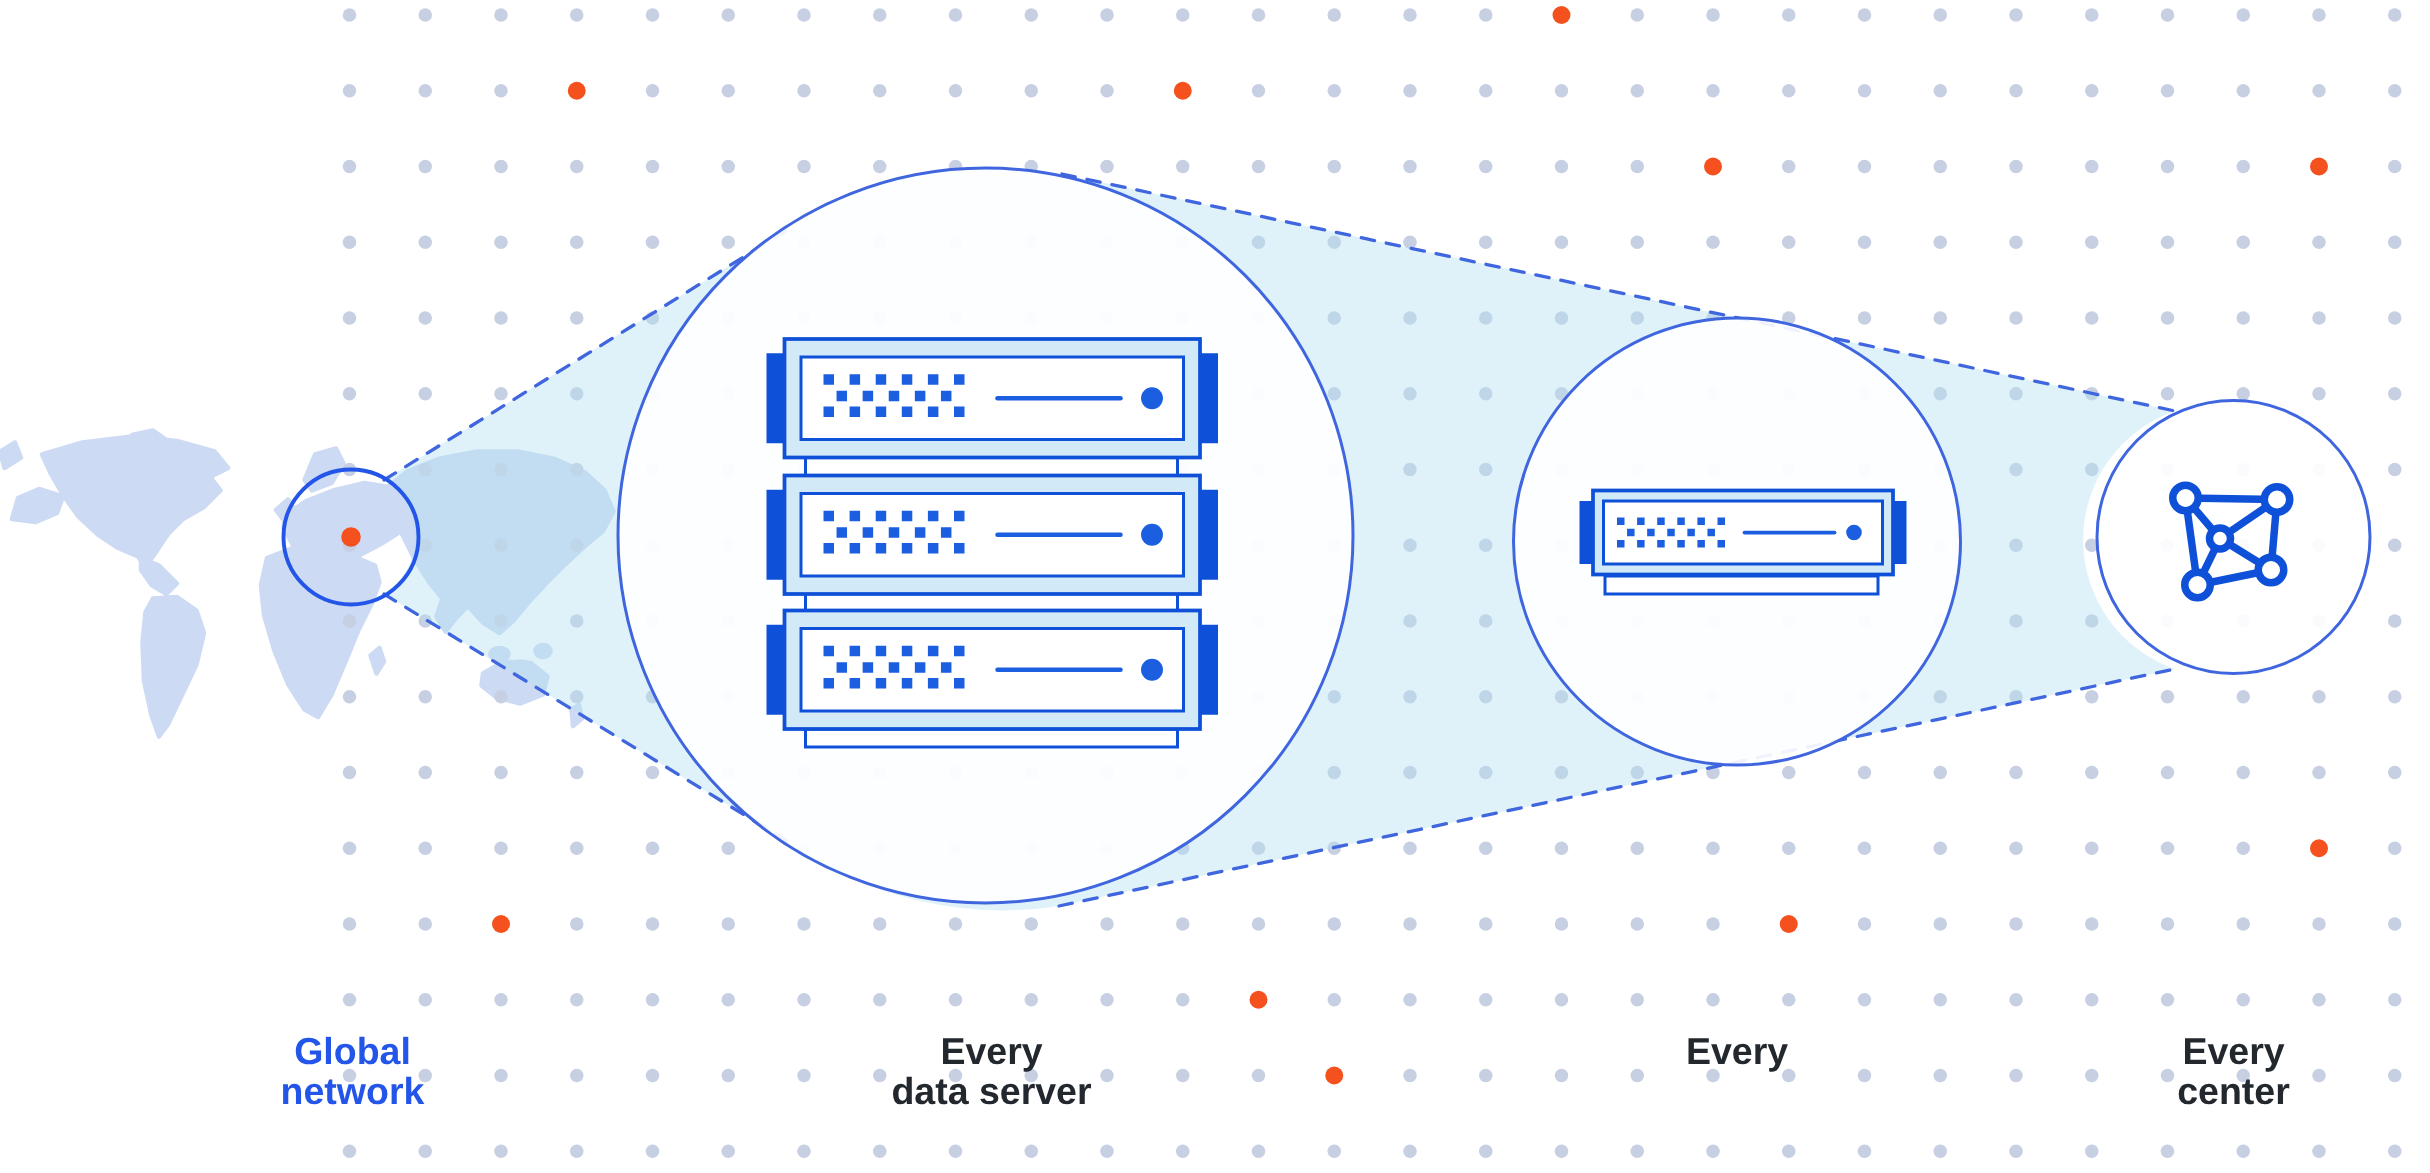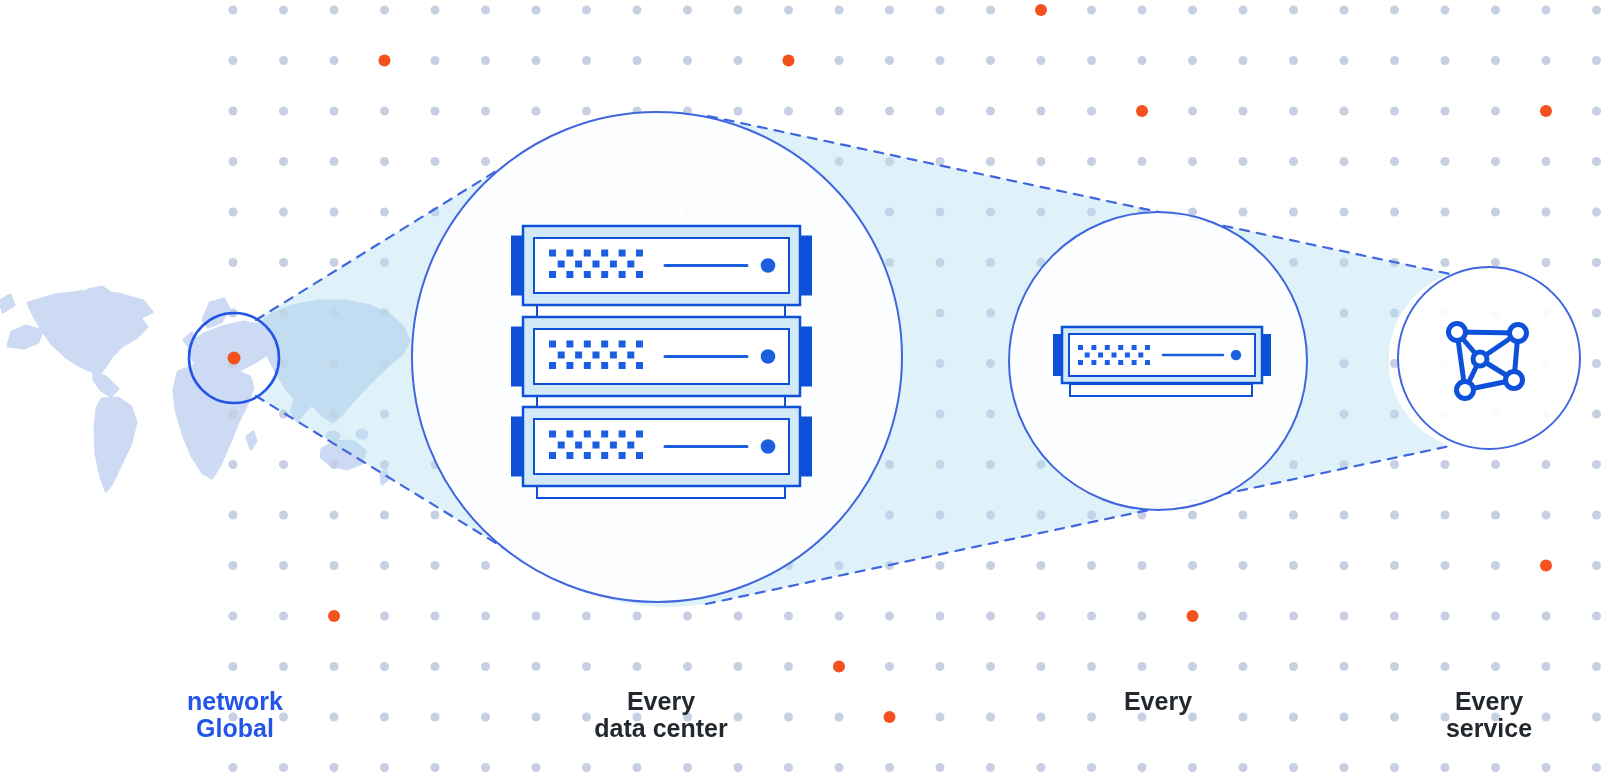--- a/index.html
+++ b/index.html
@@ -642,27 +642,27 @@
         <line x1="1480" y1="359" x2="1514" y2="380" stroke="#0e51d8" stroke-width="5" stroke-linecap="round"></line>
         <circle cx="1457" cy="332" r="8.5" fill="#ffffff" stroke="#0e51d8" stroke-width="5"></circle>
         <circle cx="1518" cy="333" r="8.5" fill="#ffffff" stroke="#0e51d8" stroke-width="5"></circle>
         <circle cx="1465" cy="390" r="8.5" fill="#ffffff" stroke="#0e51d8" stroke-width="5"></circle>
         <circle cx="1514" cy="380" r="8.5" fill="#ffffff" stroke="#0e51d8" stroke-width="5"></circle>
         <circle cx="1480" cy="359" r="7" fill="#ffffff" stroke="#0e51d8" stroke-width="5"></circle>
       </g>
   </svg>
 
   <div class="label accent" style="left:235px">
+    <span>Global</span>
     <span>network</span>
-    <span>Global</span>
   </div>
   <div class="label" style="left:661px">
     <span>Every</span>
-    <span>data center</span>
+    <span>data server</span>
   </div>
   <div class="label" style="left:1158px">
     <span>Every</span>
   </div>
   <div class="label" style="left:1489px">
     <span>Every</span>
-    <span>service</span>
+    <span>center</span>
   </div>
 </div>
 
 </body></html>

